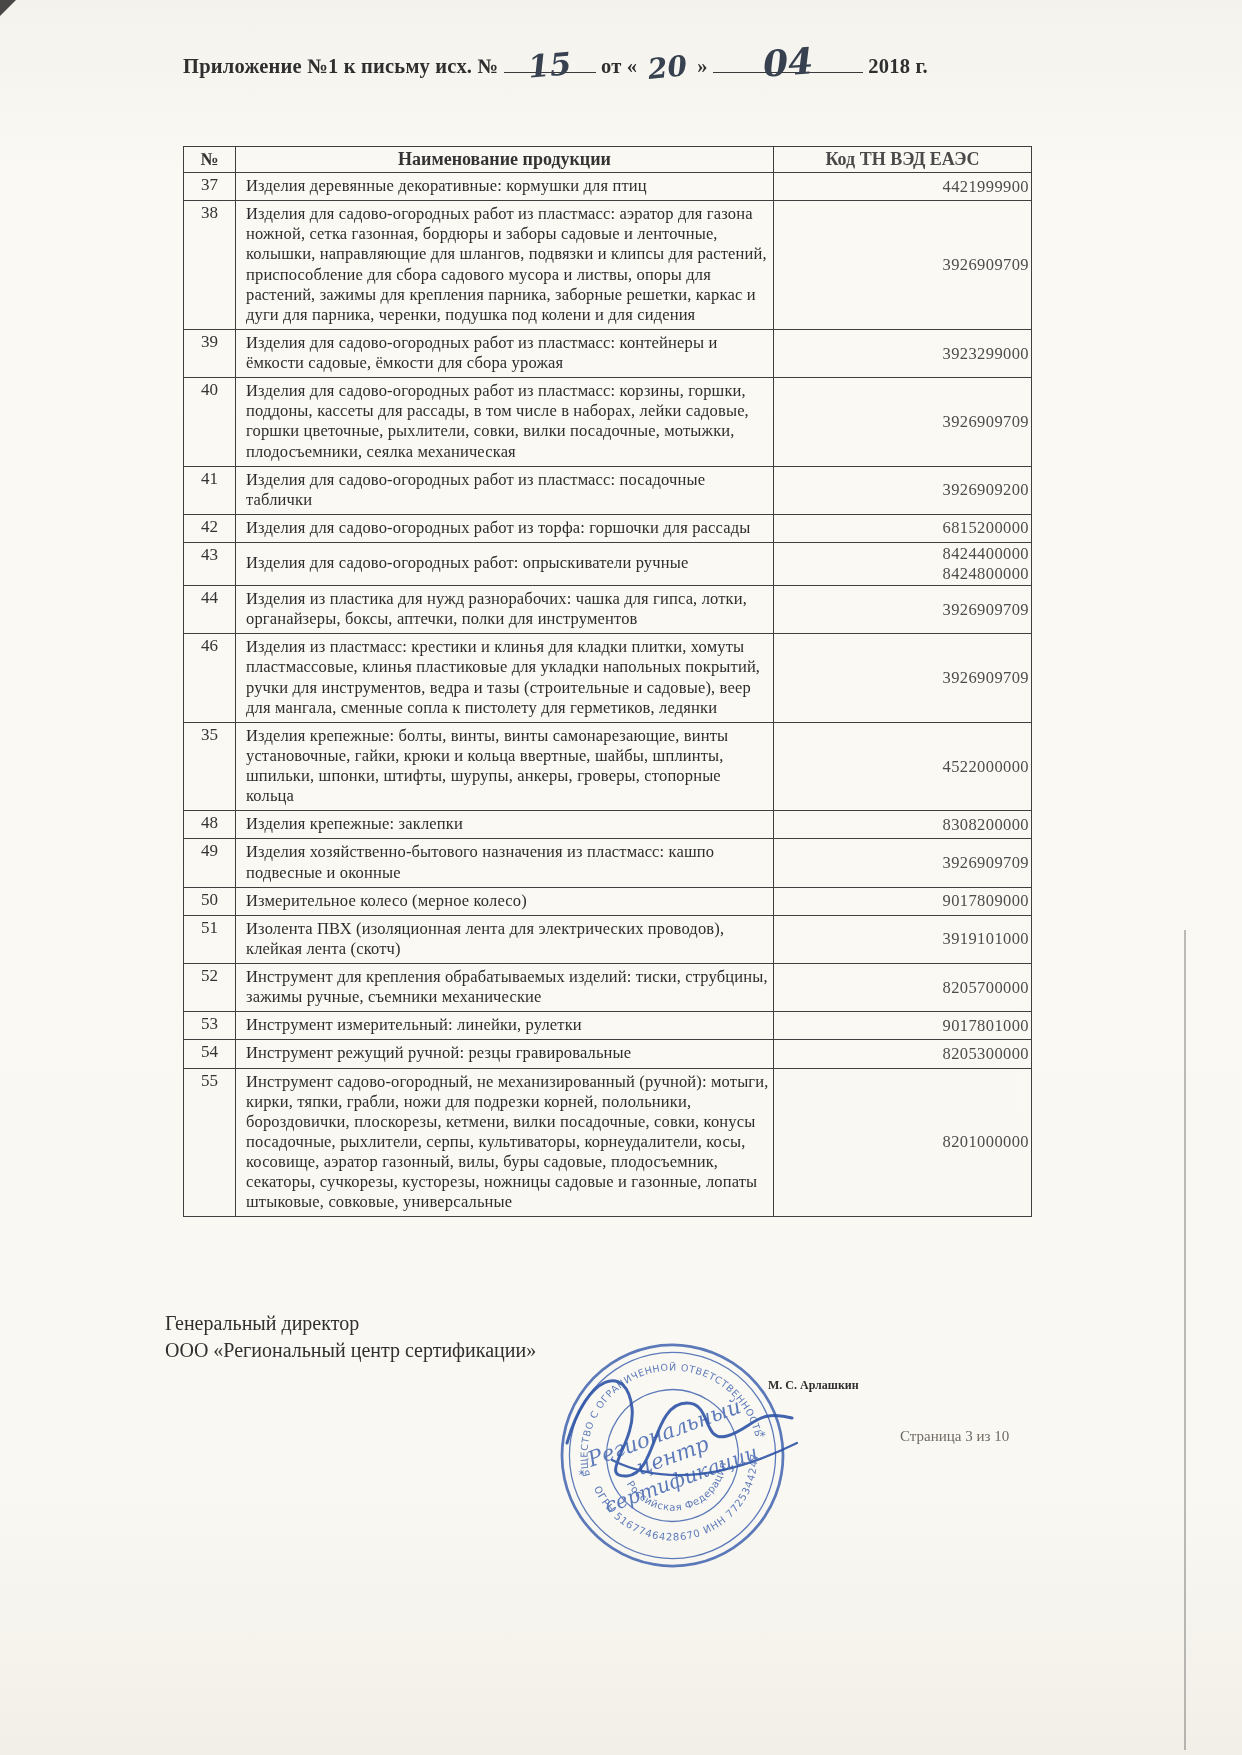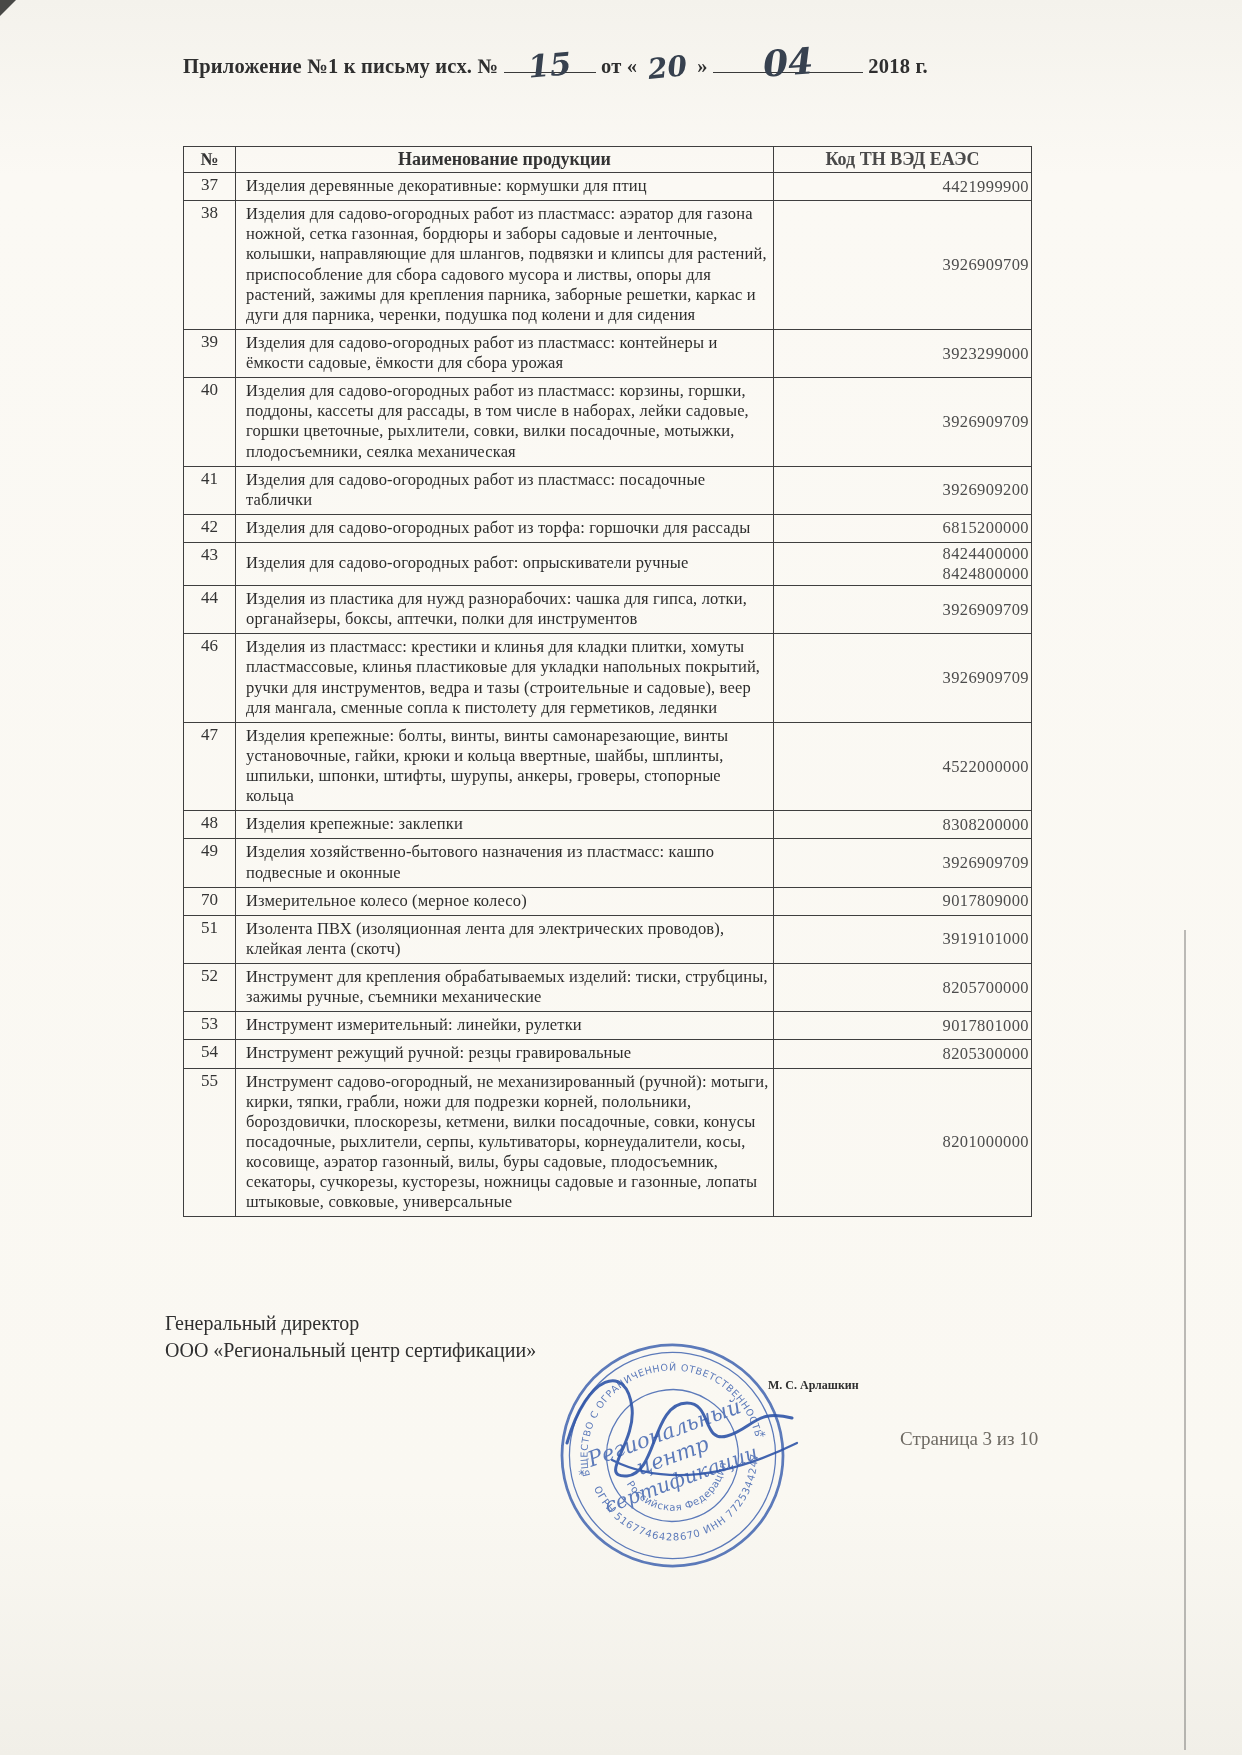--- a/index.html
+++ b/index.html
@@ -38,21 +38,21 @@
   col.c1{width:52px;} col.c2{width:538px;} col.c3{width:258px;}
   td.c-num{text-align:center;vertical-align:top;font-size:17px;padding-top:2px;color:#333;margin-top:12px;}
   td.c-name{font-size:16.5px;line-height:1.22;padding:3px 0 4px 10px;
     vertical-align:middle;letter-spacing:.15px;}
   td.c-code{text-align:right;padding-right:2px;font-size:16.5px;color:#4c4c4c;
     vertical-align:middle;white-space:pre-line;letter-spacing:.4px;}
   
   .role{position:absolute;left:165px;top:1310px;font-size:20px;font-weight:normal;
     line-height:1.35;color:#2f2f2f;}
   .signer{position:absolute;left:768px;top:1378px;font-size:12px;font-weight:bold;color:#2f2f2f;}
-  .page-num{position:absolute;left:900px;top:1428px;font-size:19px;color:#6e6a63;}
+  .page-num{position:absolute;left:900px;top:1428px;font-size:15px;color:#6e6a63;}
   .stamp-wrap{position:absolute;left:545px;top:1328px;width:255px;height:255px;
     transform:rotate(-12deg);opacity:.82;}
   .stamp-wrap svg{width:255px;height:255px;}
   .signature-svg{position:absolute;left:552px;top:1348px;opacity:.9;}
   .stamp-text{font-family:"DejaVu Sans",sans-serif;}
   .stamp-script{font-family:"DejaVu Serif",serif;font-style:italic;}
 </style>
 </head>
 <body>
 
@@ -134,39 +134,39 @@
     </tr>
 
 
     <tr>
       <td class="c-num">46</td>
       <td class="c-name">Изделия из пластмасс: крестики и клинья для кладки плитки, хомуты пластмассовые, клинья пластиковые для укладки напольных покрытий, ручки для инструментов, ведра и тазы (строительные и садовые), веер для мангала, сменные сопла к пистолету для герметиков, ледянки</td>
       <td class="c-code">3926909709</td>
     </tr>
 
     <tr>
-      <td class="c-num">47</td>
+      <td class="c-num">35</td>
       <td class="c-name">Изделия крепежные: болты, винты, винты самонарезающие, винты установочные, гайки, крюки и кольца ввертные, шайбы, шплинты, шпильки, шпонки, штифты, шурупы, анкеры, гроверы, стопорные кольца</td>
       <td class="c-code">4522000000</td>
     </tr>
 
     <tr>
       <td class="c-num">48</td>
       <td class="c-name">Изделия крепежные: заклепки</td>
       <td class="c-code">8308200000</td>
     </tr>
 
     <tr>
       <td class="c-num">49</td>
       <td class="c-name">Изделия хозяйственно-бытового назначения из пластмасс: кашпо подвесные и оконные</td>
       <td class="c-code">3926909709</td>
     </tr>
 
     <tr>
-      <td class="c-num">70</td>
+      <td class="c-num">50</td>
       <td class="c-name">Измерительное колесо (мерное колесо)</td>
       <td class="c-code">9017809000</td>
     </tr>
 
     <tr>
       <td class="c-num">51</td>
       <td class="c-name">Изолента ПВХ (изоляционная лента для электрических проводов), клейкая лента (скотч)</td>
       <td class="c-code">3919101000</td>
     </tr>
 

